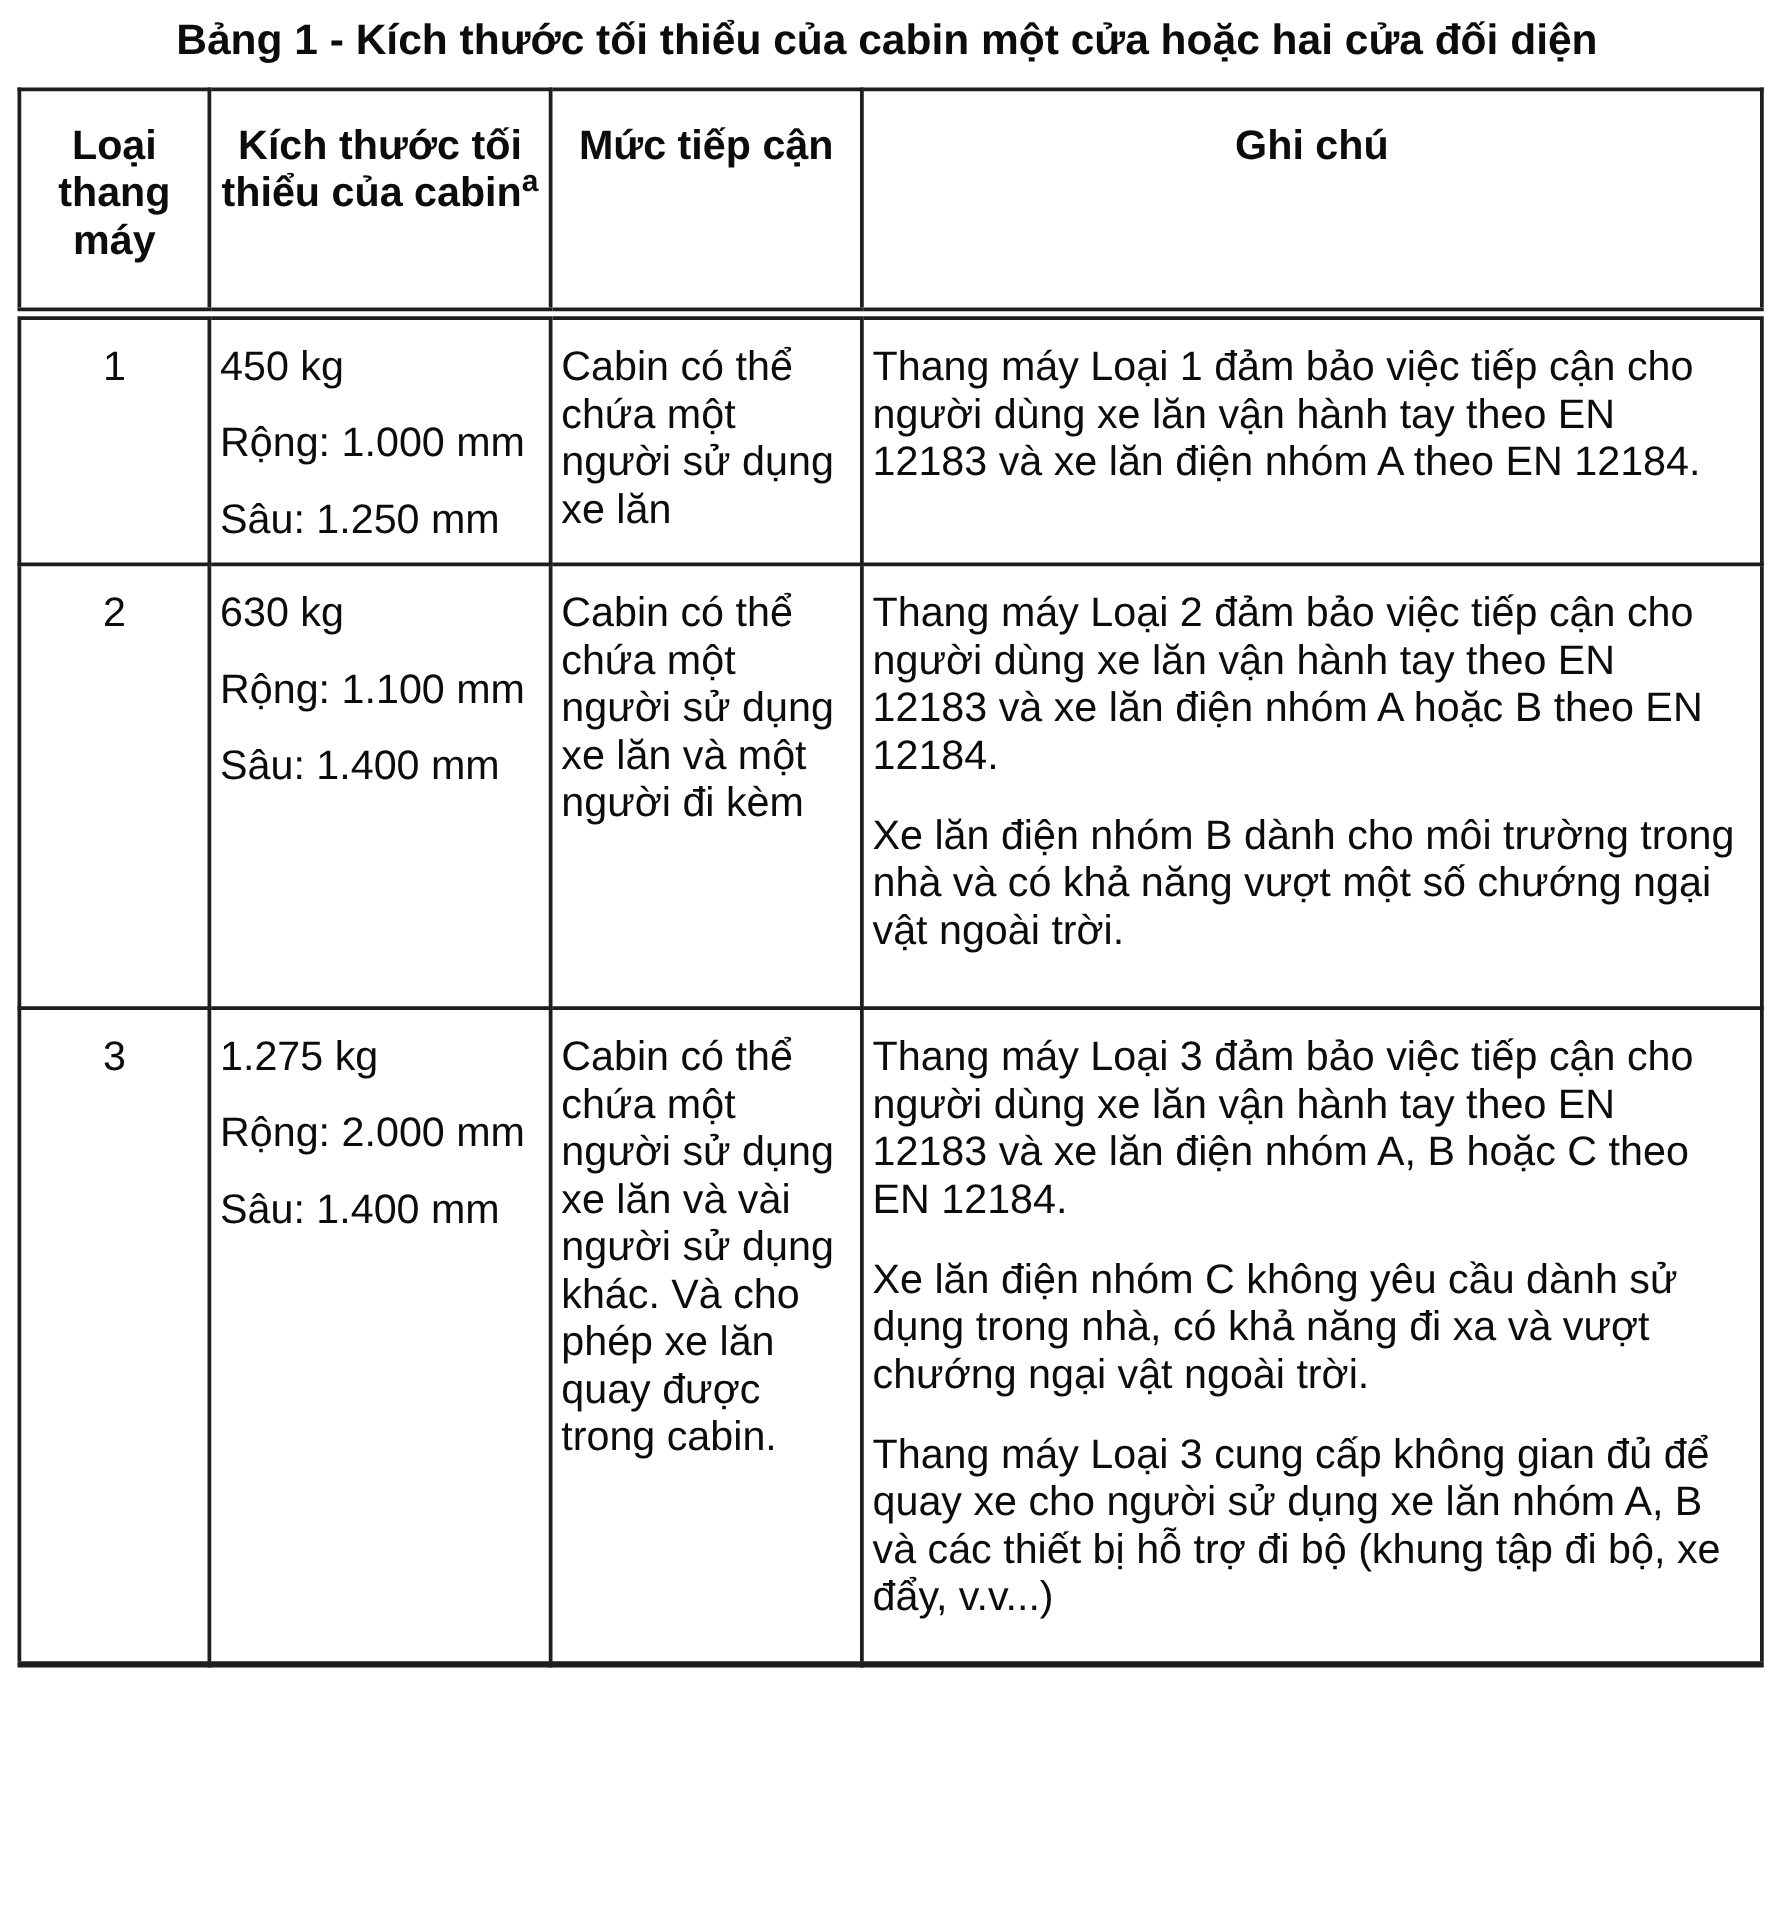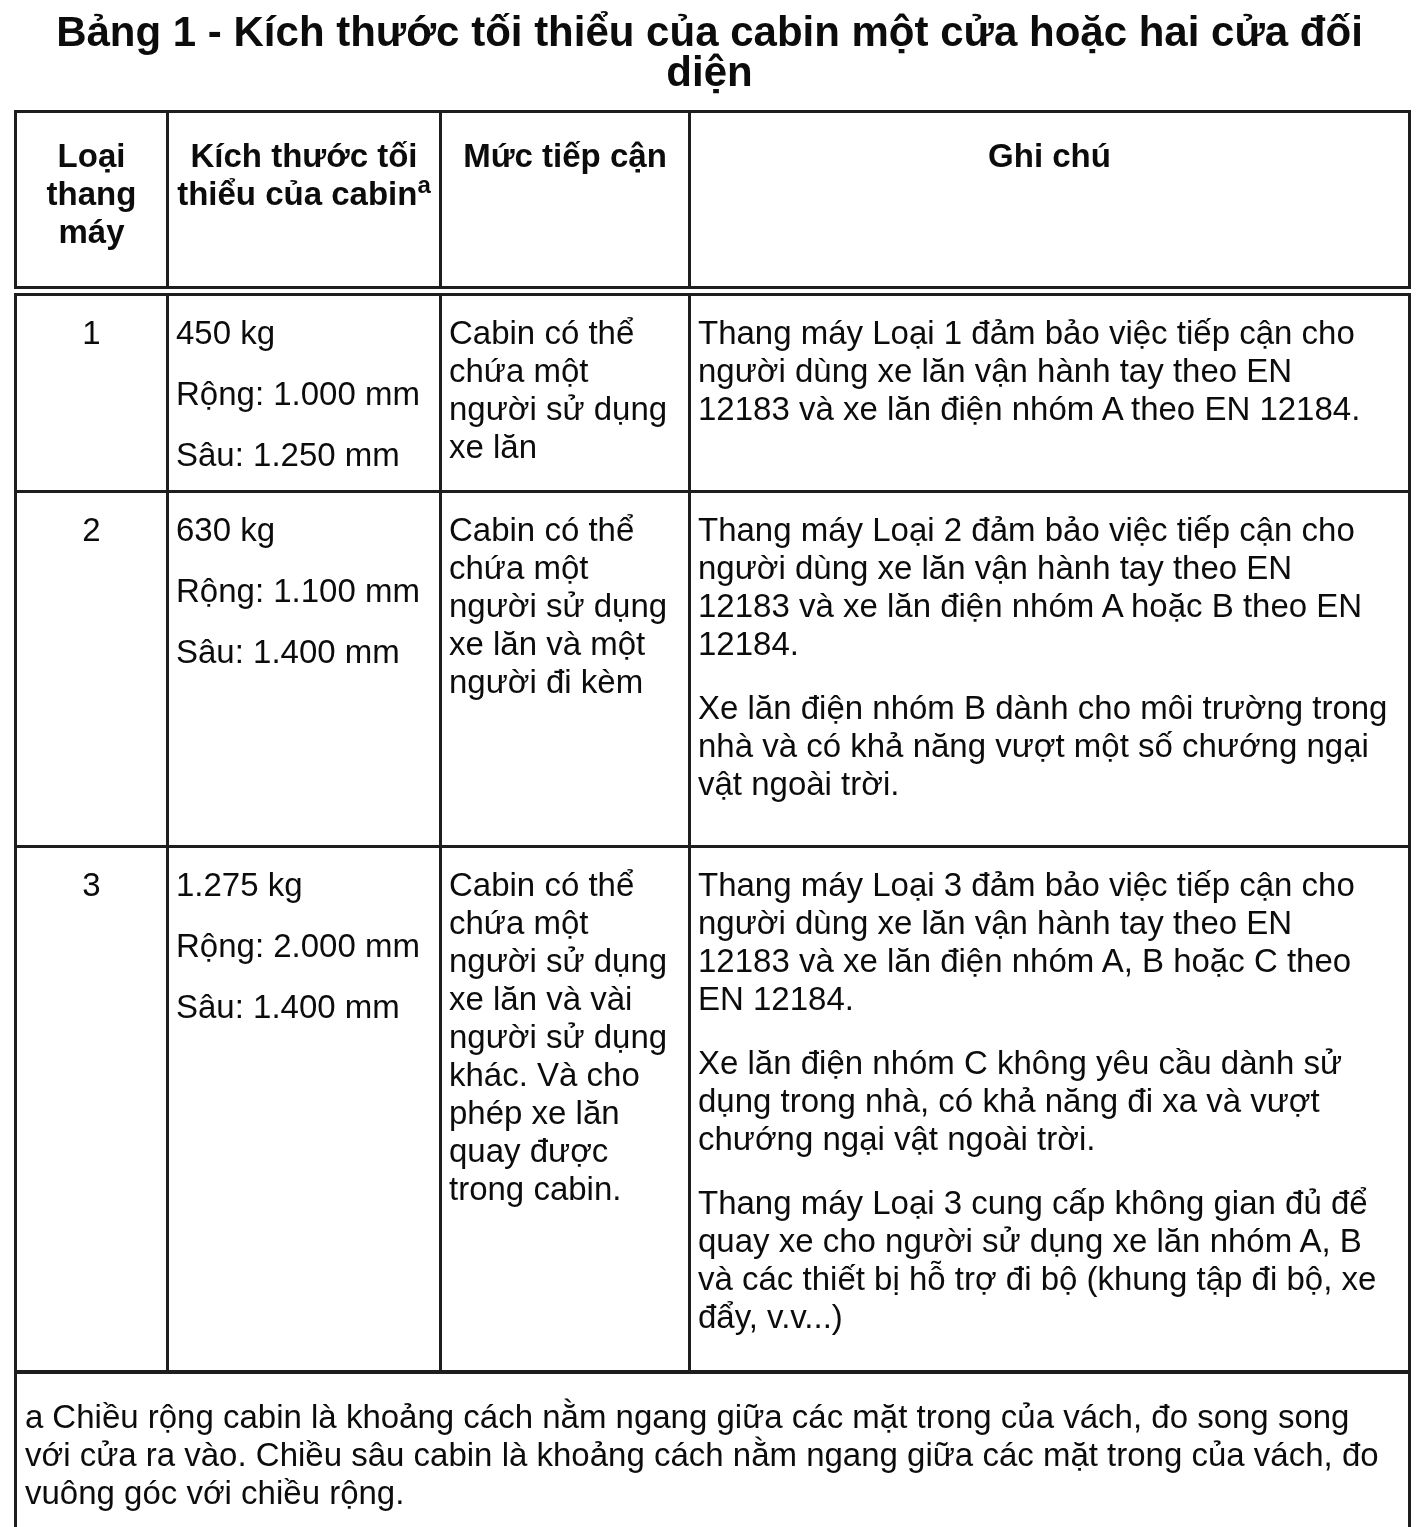--- a/index.html
+++ b/index.html
@@ -12,21 +12,21 @@
   body{
     width:1419px;height:1527px;
     font-family:"Liberation Sans","DejaVu Sans",sans-serif;
     color:var(--text);
     -webkit-font-smoothing:antialiased;
   }
   .page{width:1419px;height:1527px;overflow:hidden;}
   .caption{
     margin:12px 20px 0 20px;
     text-align:center;
-    font-size:42px;
+    font-size:34px;
     font-weight:bold;
     line-height:40px;
     letter-spacing:0px;
   }
   table.spec{
     border-collapse:collapse;
     table-layout:fixed;
     margin:18px 11px 0 14px;
     width:1394px;
     border:3px solid var(--border);
@@ -141,21 +141,16 @@
         </td>
         <td class="access-cell">
             <p>Cabin có thể chứa một người sử dụng xe lăn và vài người sử dụng khác. Và cho phép xe lăn quay được trong cabin.</p>
           </td>
         <td class="notes-cell">
           <p>Thang máy Loại 3 đảm bảo việc tiếp cận cho người dùng xe lăn vận hành tay theo EN 12183 và xe lăn điện nhóm A, B hoặc C theo EN 12184.</p>
           <p>Xe lăn điện nhóm C không yêu cầu dành sử dụng trong nhà, có khả năng đi xa và vượt chướng ngại vật ngoài trời.</p>
           <p>Thang máy Loại 3 cung cấp không gian đủ để quay xe cho người sử dụng xe lăn nhóm A, B và các thiết bị hỗ trợ đi bộ (khung tập đi bộ, xe đẩy, v.v...)</p>
         </td>
       </tr>
-      <tr class="foot-row">
-        <td class="footnote-cell" colspan="4">
-          <span class="fn-marker">a</span><span>Chiều rộng cabin là khoảng cách nằm ngang giữa các mặt trong của vách, đo song song với cửa ra vào. Chiều sâu cabin là khoảng cách nằm ngang giữa các mặt trong của vách, đo vuông góc với chiều rộng.</span>
-        </td>
-      </tr>
     </tbody>
   </table>
 
 </div>
 
 </body></html>

